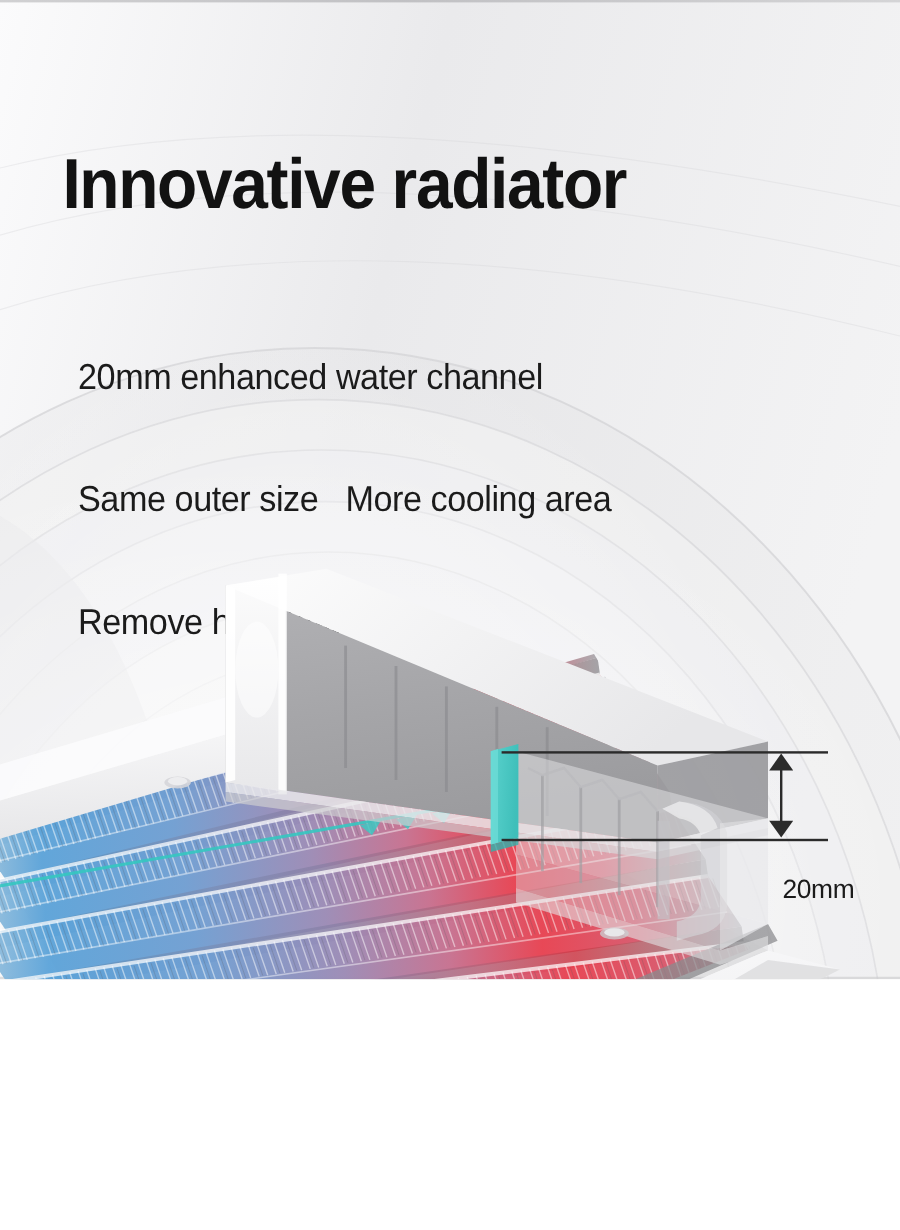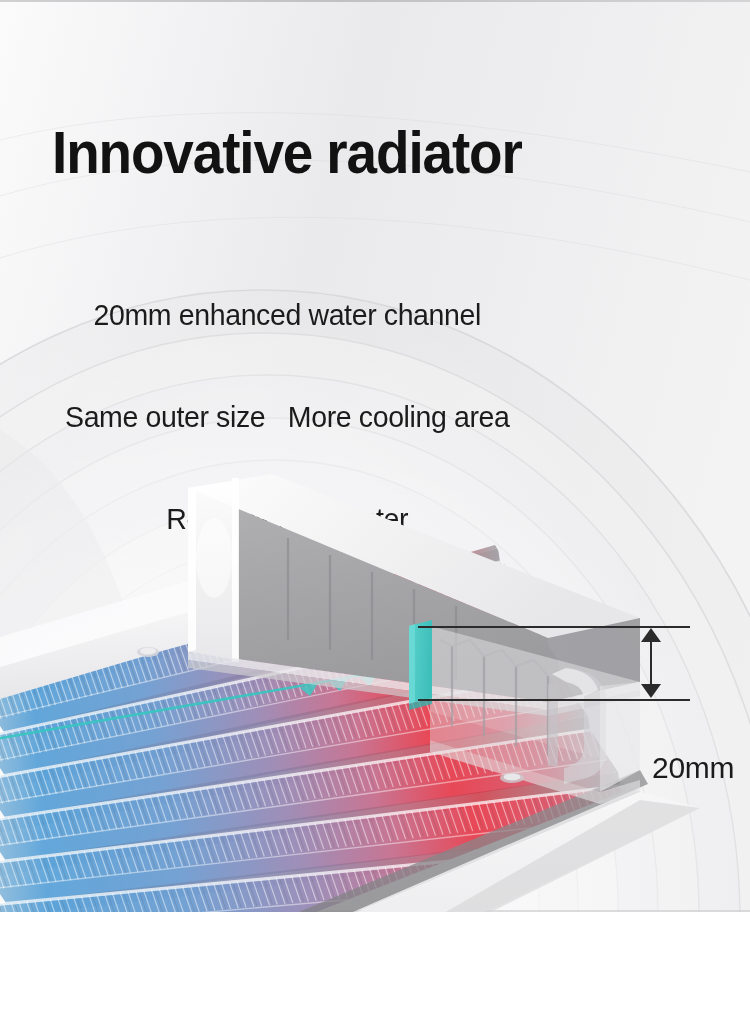--- a/index.html
+++ b/index.html
@@ -1,23 +1,22 @@
 <!DOCTYPE html>
 <html><head>
 <meta charset="utf-8">
 <title>Innovative radiator</title>
 <style>
   html,body{margin:0;padding:0;background:#ffffff;}
   #page{
     position:relative;
-    width:750px;height:912px;
+    width:750px;height:816px;
     overflow:hidden;
     background:#eeeef0;
     font-family:"Liberation Sans","DejaVu Sans",sans-serif;
-    text-align:center;
     -webkit-font-smoothing:antialiased;
   }
 
   
   .bg-base{
     position:absolute;inset:0;
     background:
       linear-gradient(160deg,#f7f7f8 0%,#ececed 38%,#f1f1f2 62%,#eeeef0 100%);
   }
   .bg-arches{position:absolute;left:0;top:0;width:750px;height:1025px;}
@@ -67,22 +66,22 @@
   .dimvert{
     position:absolute;left:650px;top:632px;width:2px;height:62px;background:#2b2b2b;
   }
   .dimarrow{
     position:absolute;left:641px;width:0;height:0;
     border-left:10px solid transparent;border-right:10px solid transparent;
   }
   .dimarrow.up{top:628px;border-bottom:14px solid #2b2b2b;}
   .dimarrow.dn{top:684px;border-top:14px solid #2b2b2b;}
   .dimlabel{
-    position:absolute;left:652px;top:751px;
-    font-size:30px;color:#1b1b1b;letter-spacing:-.3px;white-space:nowrap;
+    position:absolute;left:652px;top:728px;
+    font-size:22px;color:#1b1b1b;letter-spacing:-.3px;white-space:nowrap;
   }
 </style>
 </head>
 <body>
 
 <div id="page">
 
   <div class="bg-base"></div>
 
   <svg class="bg-arches" viewBox="0 0 750 1025" preserveAspectRatio="none">

